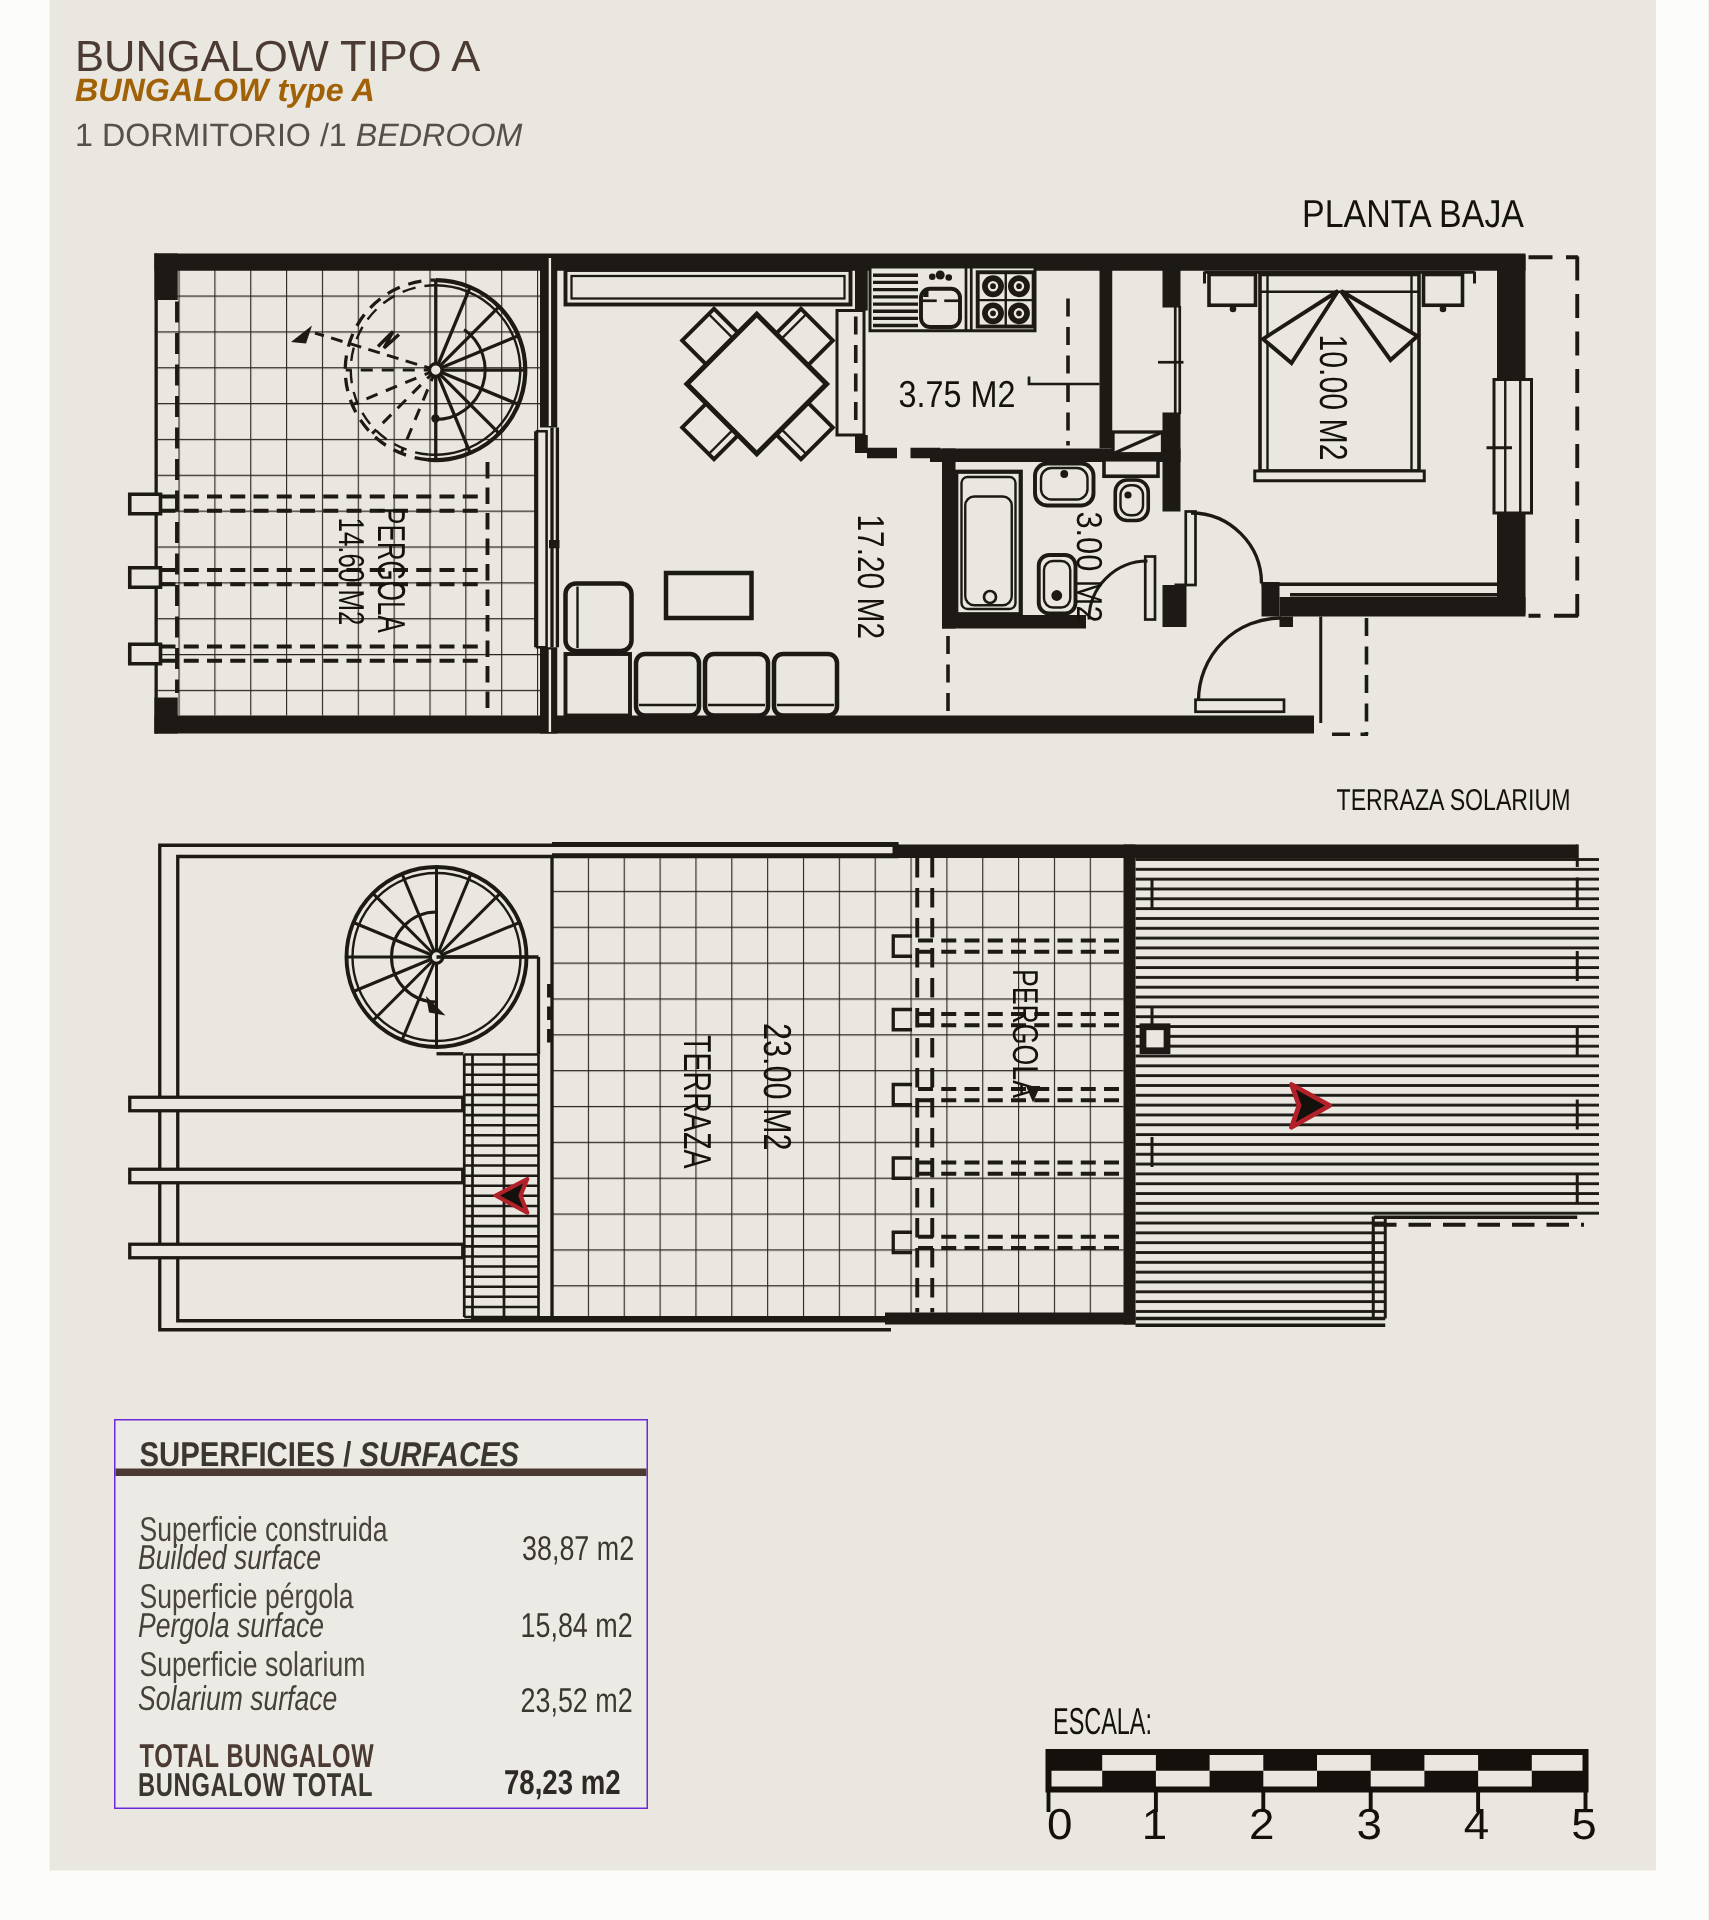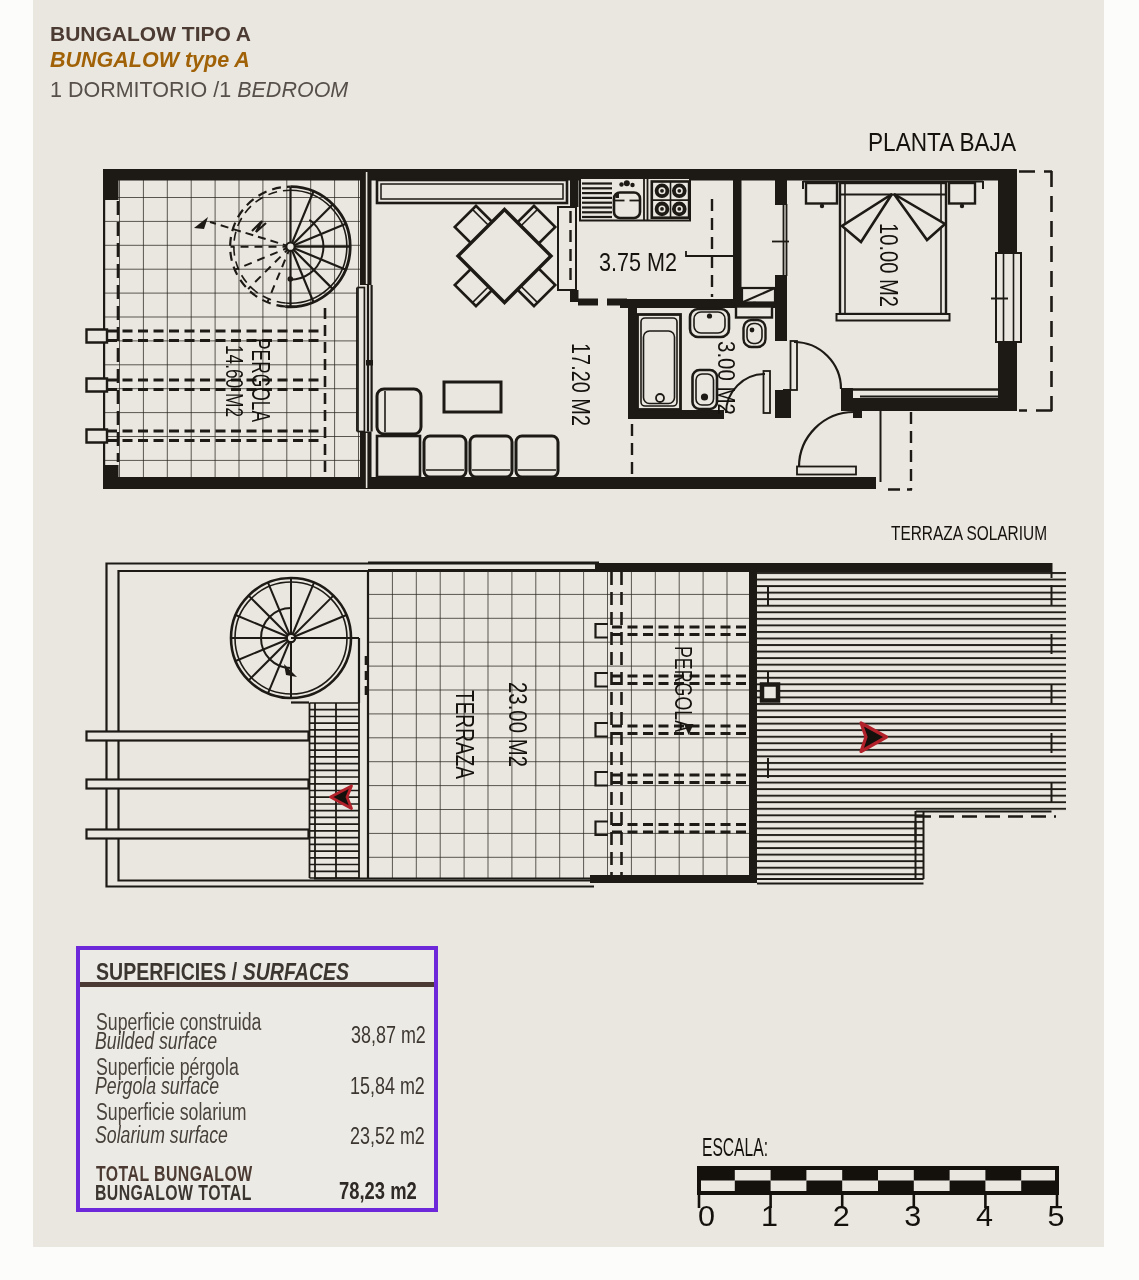--- a/index.html
+++ b/index.html
@@ -1,19 +1,19 @@
 <!DOCTYPE html>
 <html><head>
 <meta charset="utf-8">
 <style>
   html,body{margin:0;padding:0;}
   body{width:1139px;height:1280px;background:#fcfcfa;font-family:"Liberation Sans",sans-serif;overflow:hidden;}
   .page{position:relative;width:1139px;height:1280px;background:#fcfcfa;}
   svg{position:absolute;left:0;top:0;}
-  .t1{position:absolute;left:50px;top:22px;font-size:21px;font-weight:bold;color:#4b3b33;}
+  .t1{position:absolute;left:50px;top:22px;font-size:29px;font-weight:normal;color:#4b3b33;}
   .t2{position:absolute;left:50px;top:48px;font-size:21.5px;font-weight:bold;font-style:italic;color:#a16207;}
   .t3{position:absolute;left:50px;top:78px;font-size:21.5px;color:#57504a;}
   .t3 i{font-style:italic;}
 </style>
 </head>
 <body>
 <div class="page">
 
 <div style="position:absolute;left:33px;top:0;width:1071px;height:1247px;background:#e9e7e0;"></div>
 
@@ -544,21 +544,21 @@
 <text x="698.0" y="1226" font-size="29" fill="#14100c" text-anchor="start" textLength="17" lengthAdjust="spacingAndGlyphs">0</text>
 <text x="769.6" y="1226" font-size="29" fill="#14100c" text-anchor="middle" textLength="17" lengthAdjust="spacingAndGlyphs">1</text>
 <text x="841.2" y="1226" font-size="29" fill="#14100c" text-anchor="middle" textLength="17" lengthAdjust="spacingAndGlyphs">2</text>
 <text x="912.8" y="1226" font-size="29" fill="#14100c" text-anchor="middle" textLength="17" lengthAdjust="spacingAndGlyphs">3</text>
 <text x="984.4" y="1226" font-size="29" fill="#14100c" text-anchor="middle" textLength="17" lengthAdjust="spacingAndGlyphs">4</text>
 <text x="1056.0" y="1226" font-size="29" fill="#14100c" text-anchor="middle" textLength="17" lengthAdjust="spacingAndGlyphs">5</text>
 </g>
 
 </svg>
 
-<div style="position:absolute;left:76px;top:946px;width:354px;height:258px;border:4px solid #6d28d9;background:#eceae4;">
+<div style="position:absolute;left:76px;top:946px;width:354px;height:258px;border:1px solid #6d28d9;background:#eceae4;">
 
   <div style="position:absolute;left:16px;top:9px;font-size:23px;font-weight:bold;color:#3c3631;transform:scaleX(.85);transform-origin:0 0;white-space:nowrap;">SUPERFICIES / <i>SURFACES</i></div>
   <div style="position:absolute;left:0;top:32px;width:354px;height:5px;background:#4a3a33;"></div>
 
   <div style="position:absolute;left:16px;top:59px;font-size:23px;color:#4a443e;transform:scaleX(.77);transform-origin:0 0;white-space:nowrap;">Superficie construida</div>
   <div style="position:absolute;left:15px;top:78px;font-size:23px;font-style:italic;color:#46403a;transform:scaleX(.77);transform-origin:0 0;white-space:nowrap;">Builded surface</div>
   <div style="position:absolute;left:271px;top:72px;font-size:23px;color:#3c3631;transform:scaleX(.78);transform-origin:0 0;white-space:nowrap;">38,87 m2</div>
 
   <div style="position:absolute;left:16px;top:104px;font-size:23px;color:#4a443e;transform:scaleX(.77);transform-origin:0 0;white-space:nowrap;">Superficie pérgola</div>
   <div style="position:absolute;left:15px;top:123px;font-size:23px;font-style:italic;color:#46403a;transform:scaleX(.77);transform-origin:0 0;white-space:nowrap;">Pergola surface</div>

